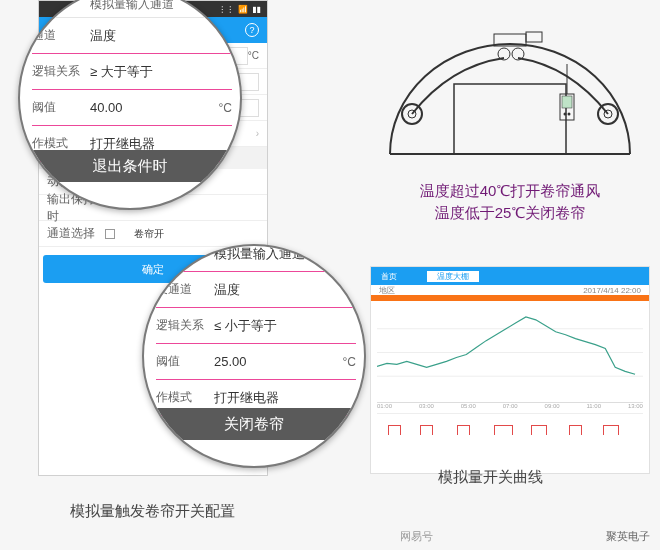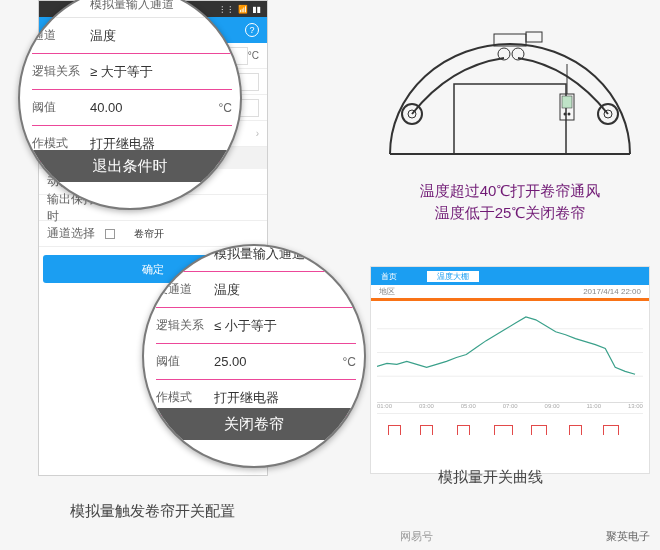--- a/index.html
+++ b/index.html
@@ -28,21 +28,21 @@
 .mag-banner{position:absolute;bottom:26px;left:0;right:0;height:32px;background:#5a5a5a;color:#fff;font-size:15px;display:flex;align-items:center;justify-content:center}
 .mag2 .mag-inner{top:-10px}
 .mag1 .mag-inner{top:4px}
 .greenhouse{position:absolute;left:370px;top:14px;width:280px;height:160px}
 .gh-svg{width:100%;height:100%}
 .gh-cap{position:absolute;left:370px;top:180px;width:280px;text-align:center;font-size:15px;color:#701a75;line-height:22px}
 .chart{position:absolute;left:370px;top:266px;width:280px;height:208px;background:#fff;border:1px solid #e0e0e0;font-size:8px;color:#888}
 .chart-hdr{height:18px;background:#1b9ef2;display:flex;align-items:center}
 .chart-tab{padding:0 10px;color:#fff}
 .chart-tab.alt{background:#fff;color:#1b9ef2;margin-left:20px}
-.chart-sub{height:16px;display:flex;align-items:center;padding:0 8px;border-bottom:3px solid #f97316;justify-content:space-between}
+.chart-sub{height:16px;display:flex;align-items:center;padding:0 8px;border-bottom:6px solid #f97316;justify-content:space-between}
 .chart-body{position:relative;height:98px;border-bottom:1px solid #ddd;margin:4px 6px 0 6px}
 .chart-body svg{position:absolute;inset:0;width:100%;height:100%}
 .chart-axis{display:flex;justify-content:space-between;padding:0 6px;font-size:6px;color:#aaa}
 .chart-lowbar{height:24px;margin:4px 6px 0;position:relative;border-top:1px solid #eee}
 .pulse{position:absolute;bottom:2px;height:10px;border:1px solid #e24a4a;border-bottom:none;border-top:1px solid #e24a4a}
 .cap-bottom{position:absolute;font-size:15px;color:#444}
 .cap1{left:70px;top:502px}
 .cap2{left:438px;top:468px}
 .footer-r{position:absolute;right:10px;bottom:6px;font-size:11px;color:#666}
 .footer-l{position:absolute;left:400px;bottom:6px;font-size:11px;color:#999}

